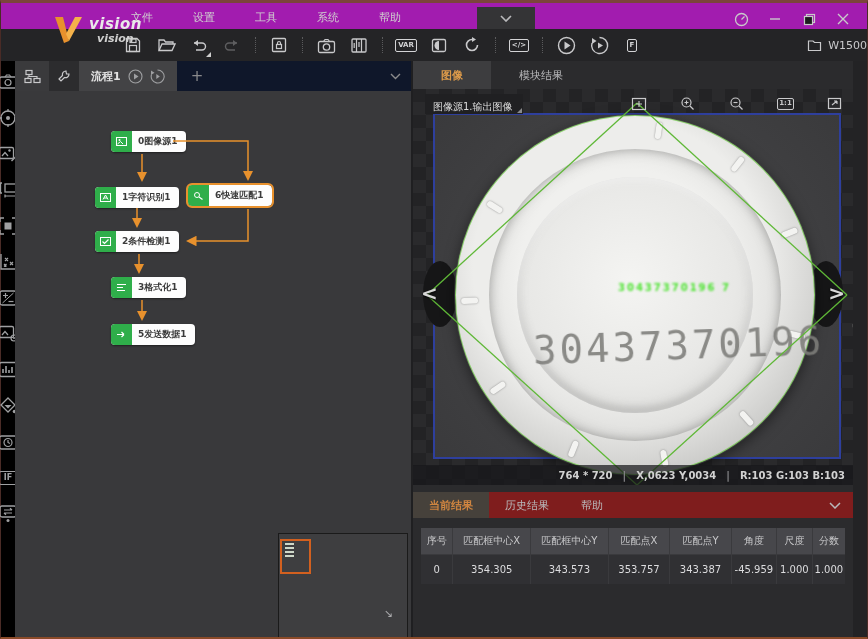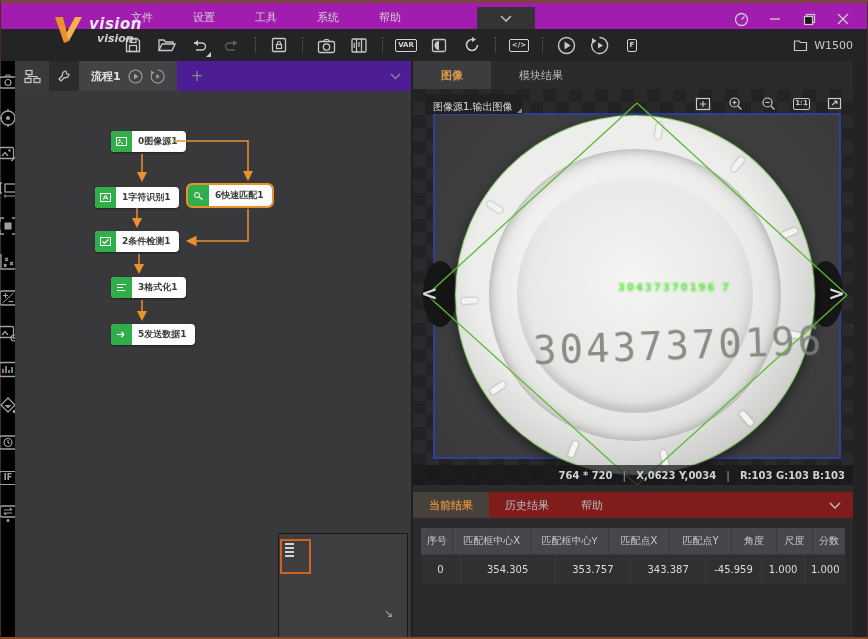--- a/index.html
+++ b/index.html
@@ -25,34 +25,34 @@
 
   
   .toolbar { height:32px; background:#242426; display:flex; align-items:center; padding-left:122px; gap:13px; flex:none; }
   .tbtn { width:20px; height:20px; display:flex; align-items:center; justify-content:center; position:relative; }
   .tbtn.disabled { opacity:.35; }
   .tbtn .corner { position:absolute; right:-2px; bottom:-2px; width:0; height:0;
     border-left:5px solid transparent; border-bottom:5px solid #cfcfcf; }
   .tsep { width:1px; height:16px; border-left:1px dotted #5a5a5c; }
   .ttext { font-size:7px; font-weight:bold; color:#d4d4d6; border:1.2px solid #d4d4d6; border-radius:2px;
     padding:2px 2px; line-height:1; letter-spacing:0; }
-  .workspace { margin-left:auto; display:flex; align-items:center; gap:6px; padding-right:14px; color:#c9c9cb; font-size:11px; }
+  .workspace { margin-left:auto; display:flex; align-items:center; gap:6px; color:#c9c9cb; font-size:11px; }
 
   
   .main { flex:1; display:flex; min-height:0; }
 
   
   .sidebar { width:14px; background:#000000; display:flex; flex-direction:column; align-items:center; padding-top:10px; gap:15px; flex:none; }
   .sic { width:21px; height:21px; display:flex; align-items:center; justify-content:center; }
   .if-box { width:18px; height:14px; border:1.2px solid #9fa0a2; border-radius:2px; color:#9fa0a2;
     font-size:8px; font-weight:bold; display:flex; align-items:center; justify-content:center; }
 
   
   .flow { width:398px; background:#39393b; display:flex; flex-direction:column; border-right:2px solid #1f1f21; flex:none; }
-  .flow-tabbar { height:30px; background:#4c1d95; display:flex; align-items:center; flex:none; }
+  .flow-tabbar { height:30px; background:#0f172a; display:flex; align-items:center; flex:none; }
   .ft-btn { width:34px; height:30px; display:flex; align-items:center; justify-content:center; background:#3a3a3c; }
   .ft-btn.dark { background:#2c2c2e; width:30px; }
   .flow-tab { height:30px; display:flex; align-items:center; gap:7px; padding:0 12px; background:#434345; color:#e2e2e2; font-size:11px; font-weight:bold; }
   .ft-add { color:#8a8a8c; font-size:15px; padding:0 14px; }
   .ft-chev { margin-left:auto; padding-right:10px; }
   .flow-canvas { position:relative; flex:1; overflow:hidden; }
   .node { position:absolute; height:21px; background:#fdfdfd; border-radius:4px; display:flex; align-items:center;
     box-shadow:0 1px 2px rgba(0,0,0,.45); }
   .node .nicon { width:21px; height:21px; background:#2fae4a; border-radius:4px 0 0 4px; display:flex; align-items:center; justify-content:center; flex:none; }
   .node .nlabel { font-size:9px; font-weight:bold; color:#3a3a3a; padding:0 8px 0 6px; white-space:nowrap; }
@@ -70,21 +70,21 @@
 
   .viewer { position:relative; height:396px; flex:none; overflow:hidden;
     background:repeating-conic-gradient(#2a2a2c 0% 25%, #232325 0% 50%) 0 0 / 26px 26px; }
   .img-rect { position:absolute; left:20px; top:24px; width:408px; height:346px;
     background:radial-gradient(circle at 50% 50%, #454547 30%, #3a3a3c 100%);
     border:2px solid #2e3f9d; }
   .src-dd { position:absolute; left:12px; top:5px; height:20px; background:#202022; color:#dedede;
     font-size:10px; display:flex; align-items:flex-end; padding:0 10px 0 8px; z-index:6; }
   .src-dd .corner { position:absolute; right:1px; bottom:1px; width:0; height:0;
     border-left:5px solid transparent; border-bottom:5px solid #8a8a8c; }
-  .view-tools { position:absolute; right:10px; top:7px; display:flex; gap:16px; z-index:6; }
+  .view-tools { position:absolute; right:10px; top:7px; display:flex; gap:32px; z-index:6; }
   .vt-icon { width:17px; height:15px; display:flex; align-items:center; justify-content:center; }
   .oneone { font-size:7px; color:#c9c9cb; border:1.2px solid #c9c9cb; border-radius:2px; padding:1.5px 1.5px; line-height:1; font-weight:bold; }
 
   .cap-wrap { position:absolute; left:42px; top:26px; width:360px; height:360px; }
   .cap-rim { position:absolute; inset:0; border-radius:50%;
     background:radial-gradient(circle at 46% 42%, #ededeb 52%, #d6d6d4 68%, #bdbdbb 84%, #a3a3a1 97%);
     border:1px solid rgba(110,200,70,.75); box-shadow:0 0 0 1px rgba(70,70,70,.6), 0 4px 14px rgba(0,0,0,.5); }
   .cap-mid { position:absolute; left:34px; top:34px; width:292px; height:292px; border-radius:50%;
     background:radial-gradient(circle at 47% 44%, #f0f0ee 48%, #dededc 74%, #c2c2c0 100%);
     box-shadow:inset 0 0 12px rgba(90,90,88,.55); }
@@ -112,21 +112,21 @@
   .result-tabs { height:26px; margin-top:7px; display:flex; align-items:center; flex:none; background:#7f1d1d; }
   .rtab { padding:0 16px; height:26px; display:flex; align-items:center; font-size:11px; color:#b9b9bb; }
   .rtab.active { background:#46413b; color:#cf8540; font-weight:bold; }
   .rt-chev { margin-left:auto; padding-right:12px; }
 
   .rtable { margin:10px 8px 0 8px; font-size:10px; }
   .rrow { display:flex; }
   .rcell { height:26px; display:flex; align-items:center; justify-content:center; color:#c9c9cb;
     background:#47474b; border-right:1px solid #3a3a3d; }
   .rrow.data .rcell { background:#303033; height:30px; color:#dcdcde; border-top:1px solid #3a3a3d; }
-  .c0{width:40px;} .c1{width:96px;} .c2{width:96px;font-family:Liberation Mono, monospace;} .c3{width:76px;} .c4{width:76px;}
+  .c0{width:40px;} .c1{width:96px;} .c2{width:96px;} .c3{width:76px;} .c4{width:76px;}
   .c5{width:56px;} .c6{width:44px;} .c7{width:40px; border-right:none;}
 
   svg { display:block; }
 </style>
 </head>
 <body>
 
 <div class="window">
 
   <div class="titlebar">
@@ -590,20 +590,21 @@
           <span class="rcell c2">匹配框中心Y</span>
           <span class="rcell c3">匹配点X</span>
           <span class="rcell c4">匹配点Y</span>
           <span class="rcell c5">角度</span>
           <span class="rcell c6">尺度</span>
           <span class="rcell c7">分数</span>
         </div>
         <div class="rrow data">
           <span class="rcell c0">0</span>
           <span class="rcell c1">354.305</span>
+          <span class="rcell c2">343.573</span>
           <span class="rcell c3">353.757</span>
           <span class="rcell c4">343.387</span>
           <span class="rcell c5">-45.959</span>
           <span class="rcell c6">1.000</span>
           <span class="rcell c7">1.000</span>
         </div>
       </div>
     </div>
   </div>
 </div>

